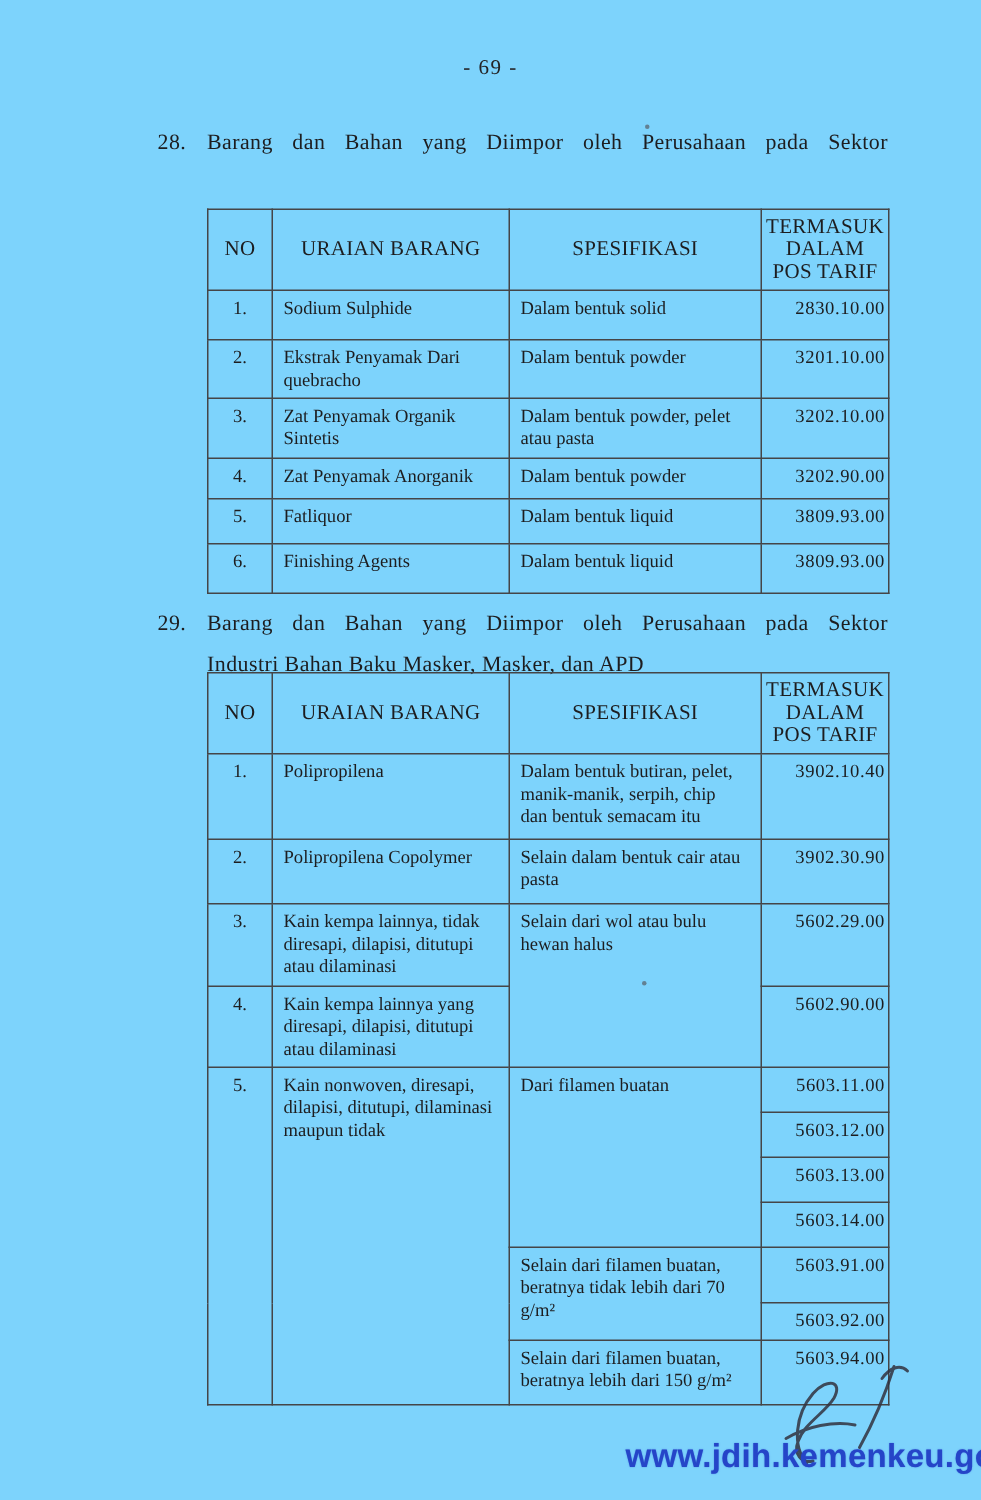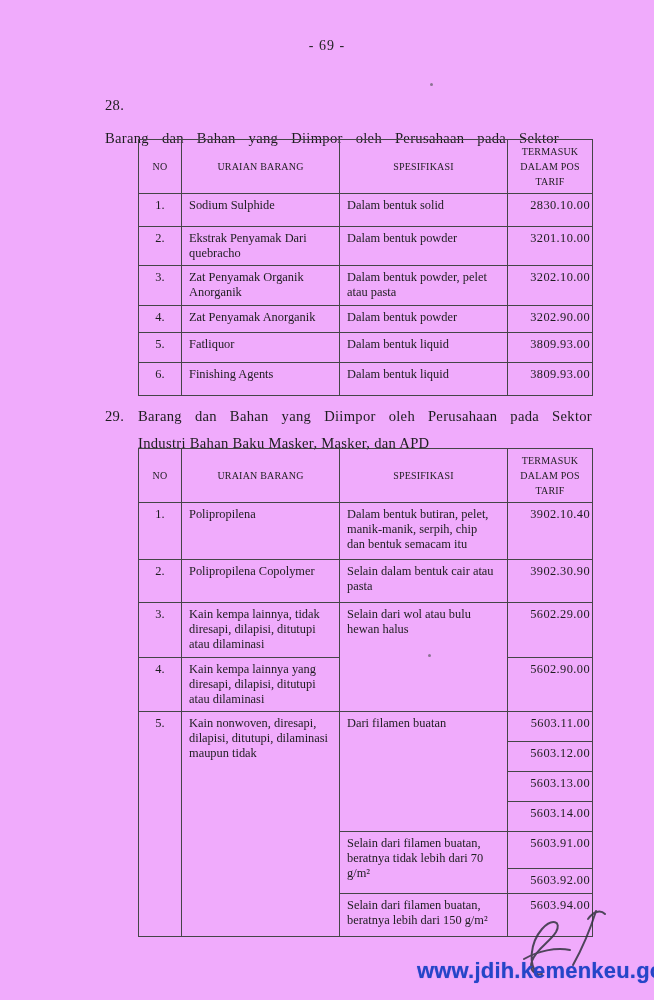--- a/index.html
+++ b/index.html
@@ -1,31 +1,31 @@
 <!DOCTYPE html>
 <html><head>
 <meta charset="utf-8">
 <style>
   html,body{margin:0;padding:0;}
   body{background:#e8e8e6;}
   .page{
     position:relative;
     width:654px;height:1000px;
     margin:0 auto;
-    background:#f0abfc;
+    background:#7dd3fc;
     font-family:"Liberation Serif", serif;
     color:#1d1d1f;
     overflow:hidden;
   }
   .page-number{
     position:absolute;top:38px;left:0;width:100%;
     text-align:center;font-size:14px;letter-spacing:1px;color:#232325;
   }
   .section{position:absolute;left:105px;width:487px;display:flex;}
-  .section-28{top:92px;flex-direction:column;}
+  .section-28{top:82px;}
   .section-29{top:403px;}
   .section-num{width:33px;font-size:14.6px;letter-spacing:.3px;flex:0 0 33px;line-height:27px;}
   .section-title{width:454px;font-size:14.6px;letter-spacing:.3px;line-height:27px;}
   .title-line-justify{text-align:justify;text-align-last:justify;}
   .title-line{text-align:left;}
 
   .doc-table{position:absolute;left:138px;border-collapse:collapse;table-layout:fixed;width:454px;background:transparent;}
   .tbl-28{top:139px;}
   .tbl-29{top:448px;}
   .doc-table td,.doc-table th{
@@ -33,21 +33,21 @@
     font-weight:normal;
     vertical-align:top;
     font-size:12.4px;
     line-height:15px;
     padding:4px 7px;
     white-space:pre-wrap;
     overflow:hidden;
   }
   .doc-table th{
     text-align:center;vertical-align:middle;
-    font-size:10px;letter-spacing:.2px;padding:4px 2px;
+    font-size:14px;letter-spacing:.2px;padding:4px 2px;
   }
   td.c-no{text-align:center;padding:4px 2px;}
   td.c-pos{text-align:right;padding:4px 2px;letter-spacing:.4px;white-space:nowrap;}
   .it{}
 
   .footer-url{
     position:absolute;left:417px;top:958px;
     font-family:"Liberation Sans", sans-serif;
     font-size:22px;font-weight:bold;
     color:#2545c8;
@@ -101,21 +101,21 @@
       <tr style="height:37px">
         <td class="c-no">2.</td>
         <td><span>Ekstrak Penyamak Dari
 </span><span class="it">quebracho</span></td>
         <td><span>Dalam bentuk </span><span class="it">powder</span></td>
         <td class="c-pos">3201.10.00</td>
       </tr>
       <tr style="height:40px">
         <td class="c-no">3.</td>
         <td><span>Zat Penyamak Organik
-Anorganik</span></td>
+Sintetis</span></td>
         <td><span>Dalam bentuk </span><span class="it">powder, pelet</span><span>
 atau </span><span class="it">pasta</span></td>
         <td class="c-pos">3202.10.00</td>
       </tr>
       <tr style="height:27px">
         <td class="c-no">4.</td>
         <td><span>Zat Penyamak Anorganik</span></td>
         <td><span>Dalam bentuk </span><span class="it">powder</span></td>
         <td class="c-pos">3202.90.00</td>
       </tr>

